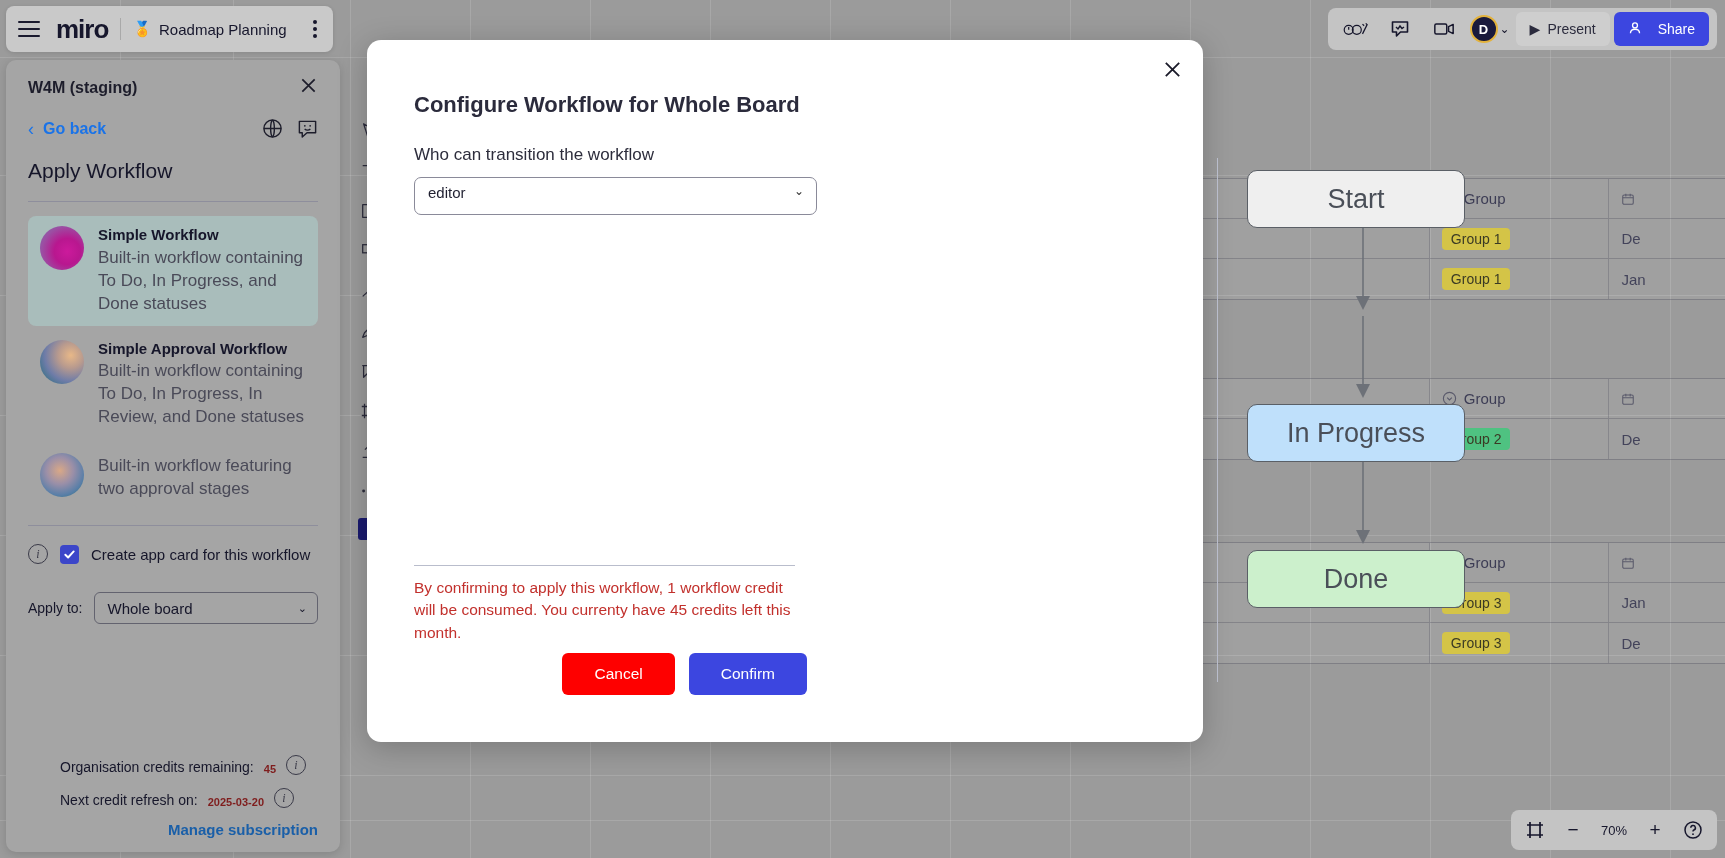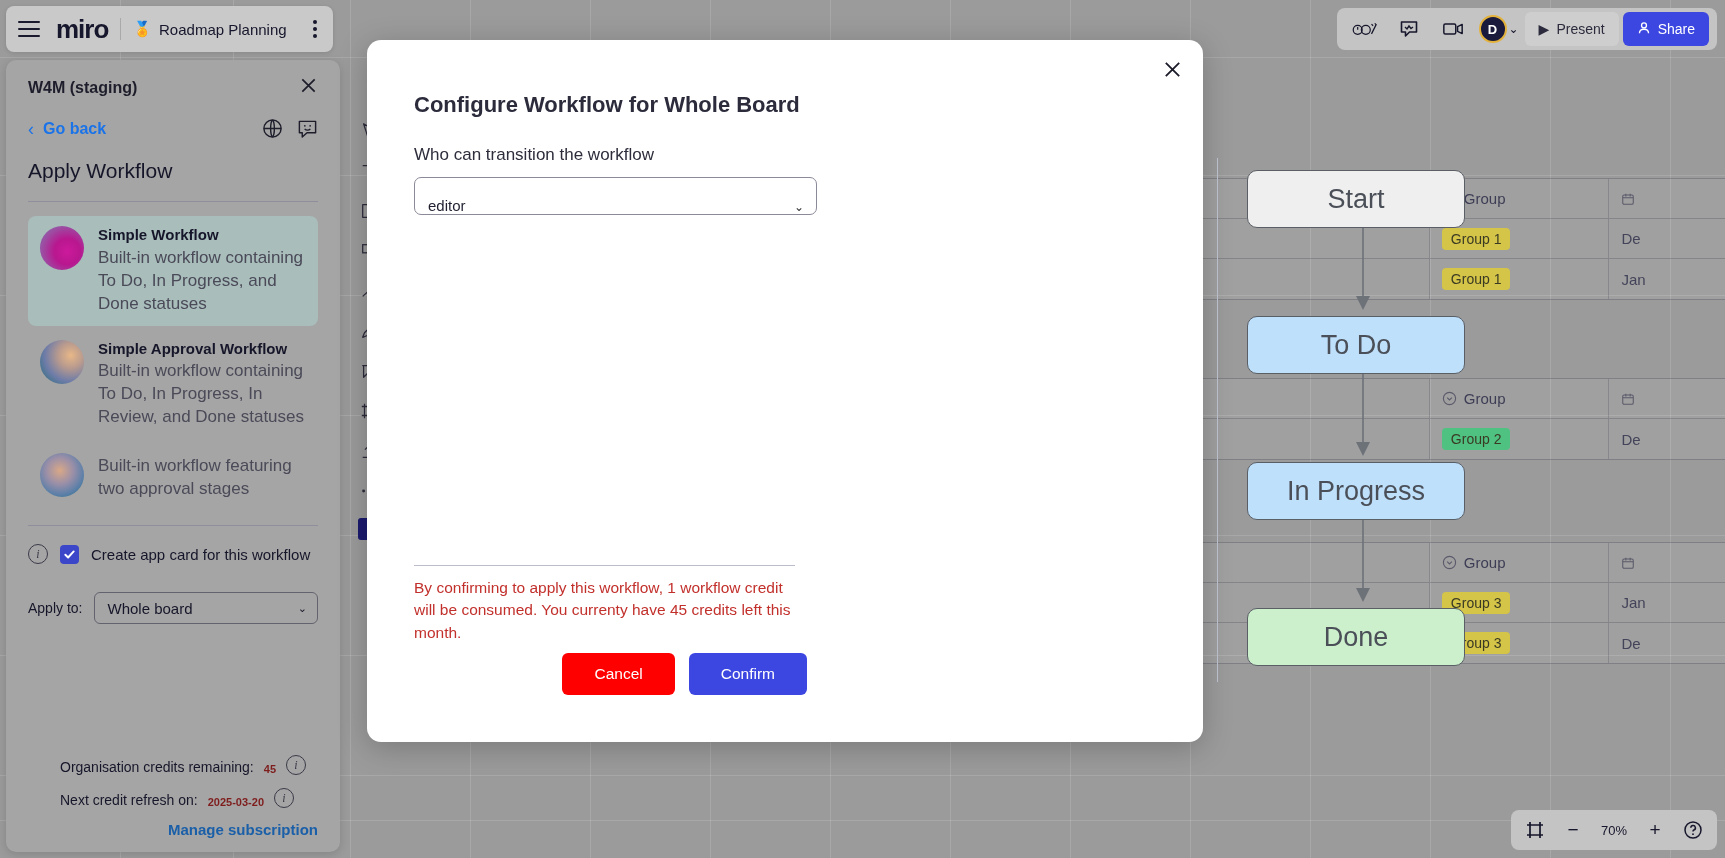--- a/index.html
+++ b/index.html
@@ -85,21 +85,21 @@
     background: #1a1a3c; color: #fff; font-size: 13px; font-weight: 600;
     display: flex; align-items: center; justify-content: center;
     border: 2px solid #e3b23c;
   }
   .present-btn {
     display: flex; align-items: center; gap: 7px; height: 34px;
     padding: 0 14px; border-radius: 6px; cursor: pointer;
     font-size: 14px; color: #2b2b3d; background: rgba(255,255,255,.18);
   }
   .share-btn {
-    display: flex; align-items: center; gap: 7px; height: 34px;
+    display: flex; align-items: center; gap: 16px; height: 34px;
     padding: 0 14px; border-radius: 6px; cursor: pointer;
     font-size: 14px; color: #fff; background: #3c46e0; font-weight: 500;
   }
 
   
   #zoombar {
     position: absolute; right: 8px; bottom: 8px; height: 40px;
     background: #c4c4c4; border-radius: 8px;
     display: flex; align-items: center; gap: 2px; padding: 0 6px;
   }
@@ -213,21 +213,21 @@
     position: absolute; left: 47px; top: 52px;
     font-size: 22px; font-weight: 700; color: #2b2b3c;
   }
   .modal-left {
     position: absolute; left: 47px; top: 105px; width: 403px; bottom: 30px;
   }
   .field-label { font-size: 17px; color: #2d2d3c; }
   .field-select {
     position: relative; margin-top: 12px; height: 38px;
     border: 1px solid #8a8a99; border-radius: 7px;
-    display: flex; align-items: flex-end; padding: 6px 30px 0 13px;
+    display: flex; align-items: flex-start; padding: 6px 30px 0 13px;
     font-size: 15px; color: #1f1f30; cursor: pointer; background: #fff;
   }
   .field-select .caret { position: absolute; right: 12px; font-size: 12px; color: #333; }
 
   .warn-rule { position: absolute; left: 0; right: 22px; top: 420px; height: 1px; background: #b9bdcc; }
   .warn-text {
     position: absolute; left: 0; right: 10px; top: 432px;
     font-size: 15.5px; line-height: 1.44; color: #c2302c;
   }
   .modal-btns { position: absolute; right: 10px; top: 508px; display: flex; gap: 14px; }
@@ -638,21 +638,20 @@
   <div class="modal-divider"></div>
 
   <div class="diagram">
     <div class="node start">Start</div>
     <div class="connector">
       <svg width="22" height="88" viewBox="0 0 22 88">
           <path d="M11 0v72" stroke="#6d7178" stroke-width="1.6"></path>
           <path d="M4 68l7 14 7-14z" fill="#6d7178"></path>
         </svg>
     </div>
-    <div class="node blue">To Do</div>
     <div class="connector">
       <svg width="22" height="88" viewBox="0 0 22 88">
           <path d="M11 0v72" stroke="#6d7178" stroke-width="1.6"></path>
           <path d="M4 68l7 14 7-14z" fill="#6d7178"></path>
         </svg>
     </div>
     <div class="node blue">In Progress</div>
     <div class="connector">
       <svg width="22" height="88" viewBox="0 0 22 88">
           <path d="M11 0v72" stroke="#6d7178" stroke-width="1.6"></path>

